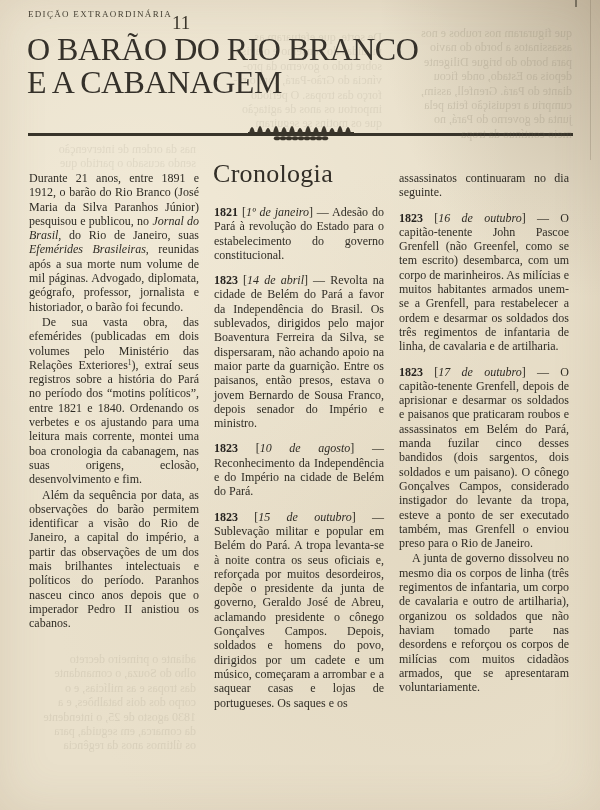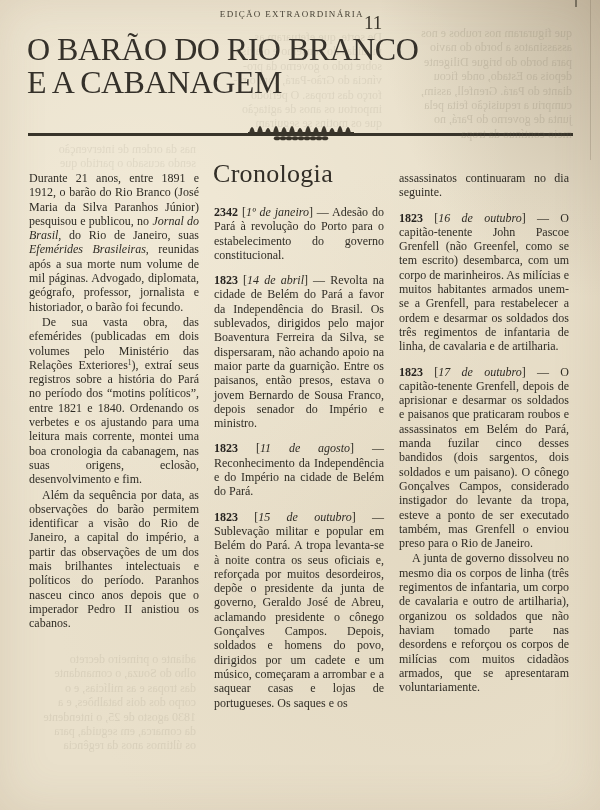--- a/index.html
+++ b/index.html
@@ -10,21 +10,21 @@
     background:
       radial-gradient(circle at 22% 28%, rgba(255,250,236,.35), transparent 52%),
       radial-gradient(circle at 72% 68%, rgba(208,193,163,.22), transparent 55%),
       radial-gradient(ellipse at 100% 0%, rgba(110,92,66,.30), transparent 26%),
       #e9e0cb;
     box-shadow: inset 0 0 48px rgba(140,115,80,.16);
   }
   .edge-line{position:absolute;top:0;right:9px;width:1px;height:160px;background:rgba(95,84,62,.22);}
   .crop-tick{position:absolute;top:0;left:575px;width:2px;height:7px;background:rgba(60,54,43,.55);}
 
-  .masthead{position:absolute;top:9px;left:28px;right:26px;display:flex;justify-content:center;align-items:flex-start;}
+  .masthead{position:absolute;top:9px;left:28px;right:26px;display:flex;justify-content:flex-start;align-items:flex-start;}
   .kicker{font-size:9px;letter-spacing:1.3px;color:#453f33;}
   .pagenum{font-size:19px;color:#3a352b;margin-top:3px;}
 
   .title{position:absolute;top:33px;left:27px;font-size:32px;line-height:33px;letter-spacing:-0.5px;color:#35312a;}
   .title span{display:block;}
 
   .divider{position:absolute;left:28px;right:27px;top:122px;height:22px;}
   .divider-rule{position:absolute;left:0;right:0;top:11px;height:3px;background:#38342a;}
   .orn{position:absolute;left:50%;transform:translateX(-50%);top:0;}
 
@@ -92,27 +92,27 @@
         <div class="block para">
           <p class="body-p indent"><span>De sua vasta obra, das efemérides (publicadas em dois volumes pelo Ministério das Relações Exteriores</span><sup class="fn">1</sup><span>), extraí seus registros sobre a história do Pará no período dos “motins políticos”, entre 1821 e 1840. Ordenando os verbetes e os ajustando para uma leitura mais corrente, montei uma boa cronologia da cabanagem, nas suas origens, eclosão, desenvolvimento e fim.</span></p>
         </div>
         <div class="block para">
           <p class="body-p indent"><span>Além da sequência por data, as observações do barão permitem identificar a visão do Rio de Janeiro, a capital do império, a partir das observações de um dos mais brilhantes intelectuais e políticos do período. Paranhos nasceu cinco anos depois que o imperador Pedro II anistiou os cabanos.</span></p>
         </div>
       </div>
       <div class="col col-middle">
         <h2 class="chron-heading">Cronologia</h2>
         <div class="block entry">
-          <p class="body-p"><b class="year">2342</b> [<i>1º de janeiro</i>] — <span>Adesão do Pará à revolução do Porto para o estabelecimento do governo constitucional.</span></p>
+          <p class="body-p"><b class="year">1821</b> [<i>1º de janeiro</i>] — <span>Adesão do Pará à revolução do Estado para o estabelecimento do governo constitucional.</span></p>
         </div>
         <div class="block entry">
           <p class="body-p"><b class="year">1823</b> [<i>14 de abril</i>] — <span>Revolta na cidade de Belém do Pará a favor da Independência do Brasil. Os sublevados, dirigidos pelo major Boaventura Ferreira da Silva, se dispersaram, não achando apoio na maior parte da guarnição. Entre os paisanos, então presos, estava o jovem Bernardo de Sousa Franco, depois senador do Império e ministro.</span></p>
         </div>
         <div class="block entry">
-          <p class="body-p"><b class="year">1823</b> [<i>11 de agosto</i>] — <span>Reconhecimento da Independência e do Império na cidade de Belém do Pará.</span></p>
+          <p class="body-p"><b class="year">1823</b> [<i>10 de agosto</i>] — <span>Reconhecimento da Independência e do Império na cidade de Belém do Pará.</span></p>
         </div>
         <div class="block entry">
           <p class="body-p"><b class="year">1823</b> [<i>15 de outubro</i>] — <span>Sublevação militar e popular em Belém do Pará. A tropa levanta-se à noite contra os seus oficiais e, reforçada por muitos desordeiros, depõe o presidente da junta de governo, Geraldo José de Abreu, aclamando presidente o cônego Gonçalves Campos. Depois, soldados e homens do povo, dirigidos por um cadete e um músico, começaram a arrombar e a saquear casas e lojas de portugueses. Os saques e os</span></p>
         </div>
       </div>
       <div class="col col-right">
         <div class="block para">
           <p class="body-p"><span>assassinatos continuaram no dia seguinte.</span></p>
         </div>
         <div class="block entry">

